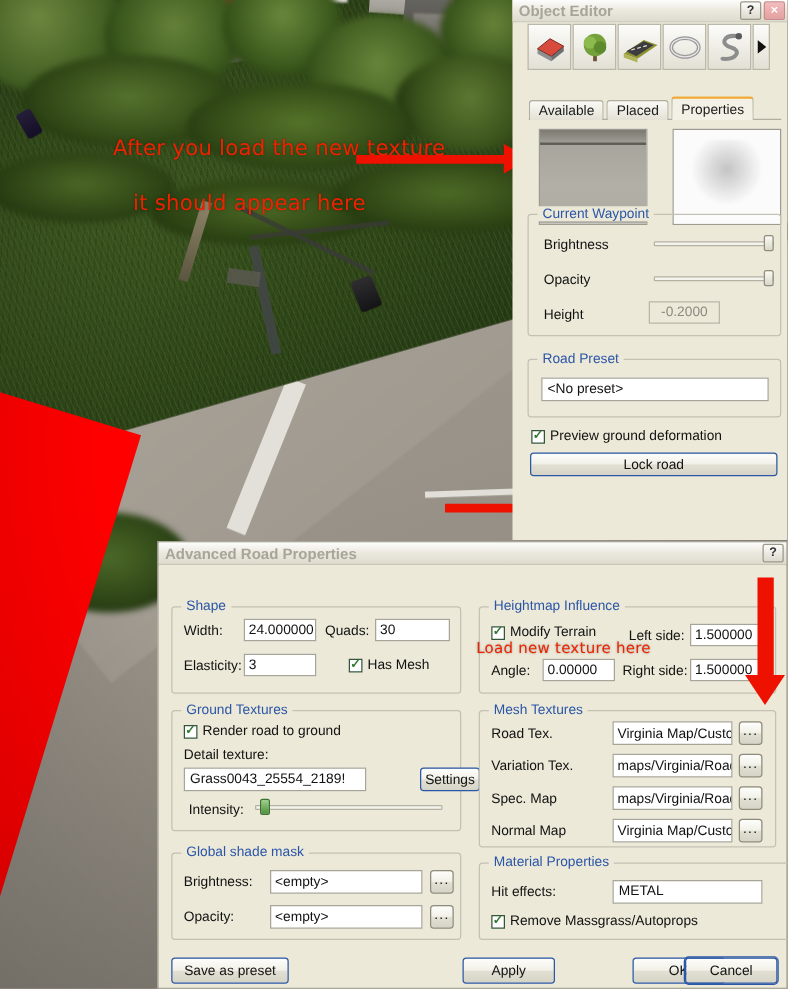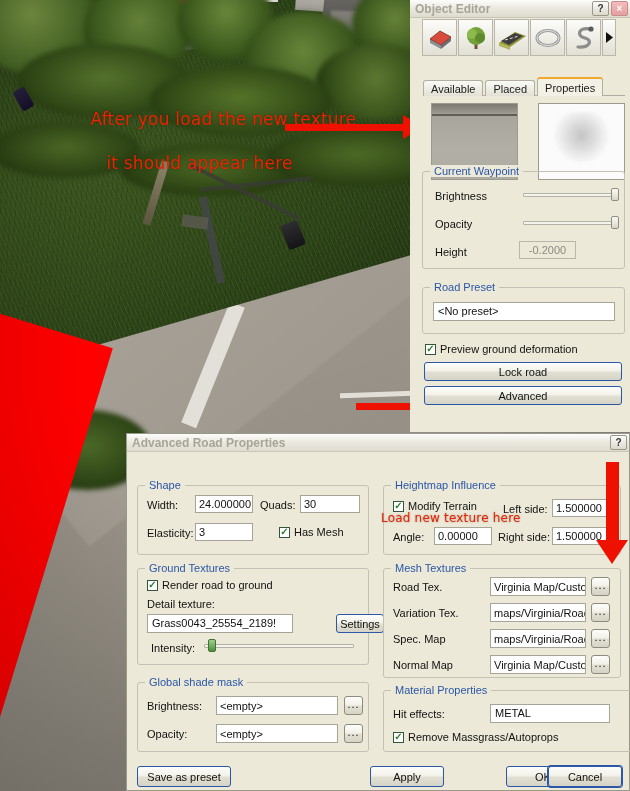--- a/index.html
+++ b/index.html
@@ -428,21 +428,20 @@
       <div class="group" style="left:11px;top:269px;width:203px;height:47px;">
         <div class="legend">Road Preset</div>
         <div class="combo" style="left:10px;top:14px;width:182px;height:19px;">&lt;No preset&gt;</div>
       </div>
 
       <div class="chk" style="left:14px;top:325px;">
         <span class="box">✓</span>
         <span class="cl">Preview ground deformation</span>
       </div>
       <div class="btn blue" style="left:13px;top:344px;width:198px;height:19px;">Lock road</div>
-      <div class="btn blue" style="left:13px;top:368px;width:198px;height:19px;">Advanced</div>
     </div>
   </div>
 
   <div id="adv-dialog" class="win">
     <div class="titlebar">
       <span class="t-title">Advanced Road Properties</span>
       <div class="tbtn">?</div>
     </div>
 
     <div id="adv-body">

